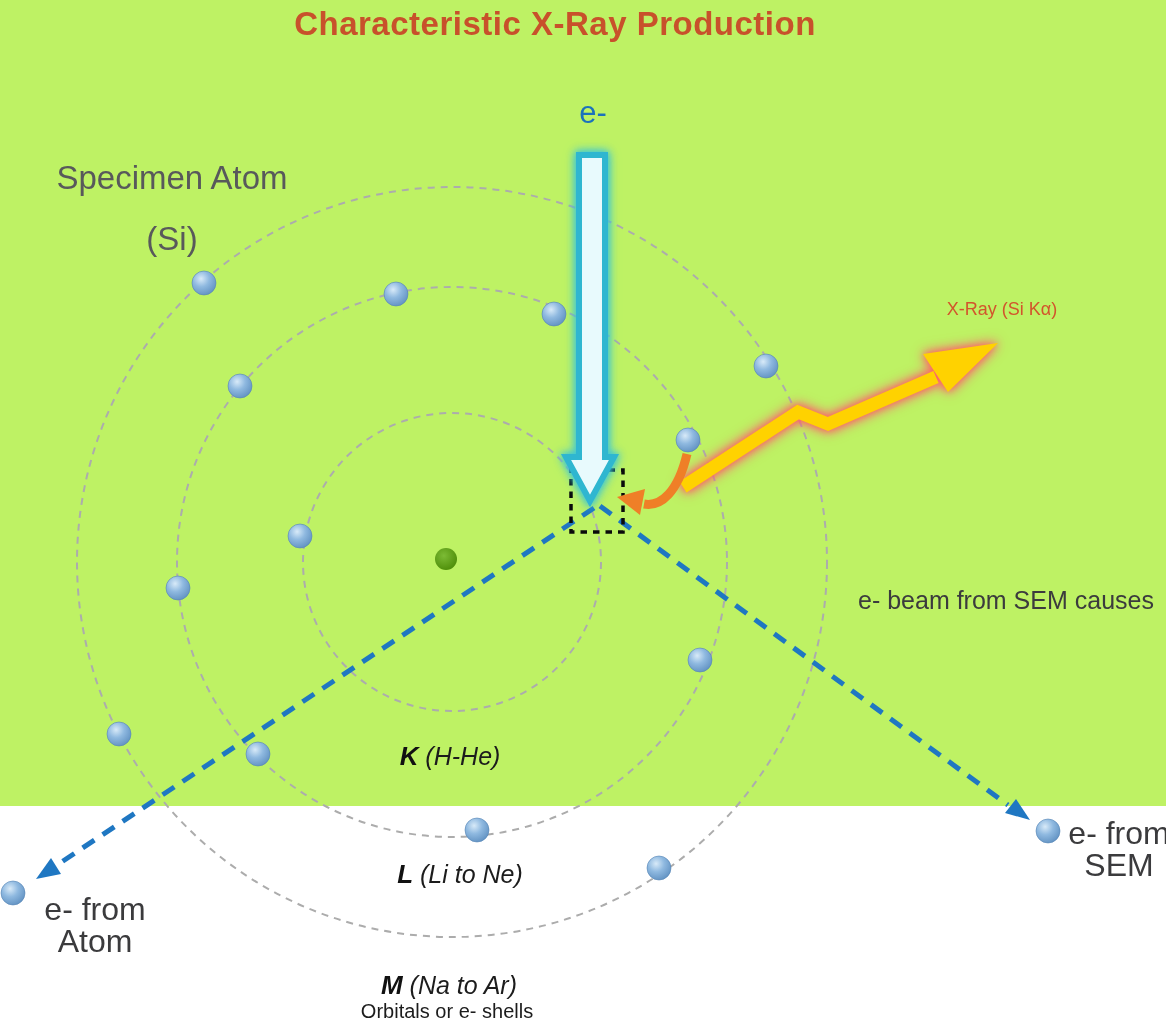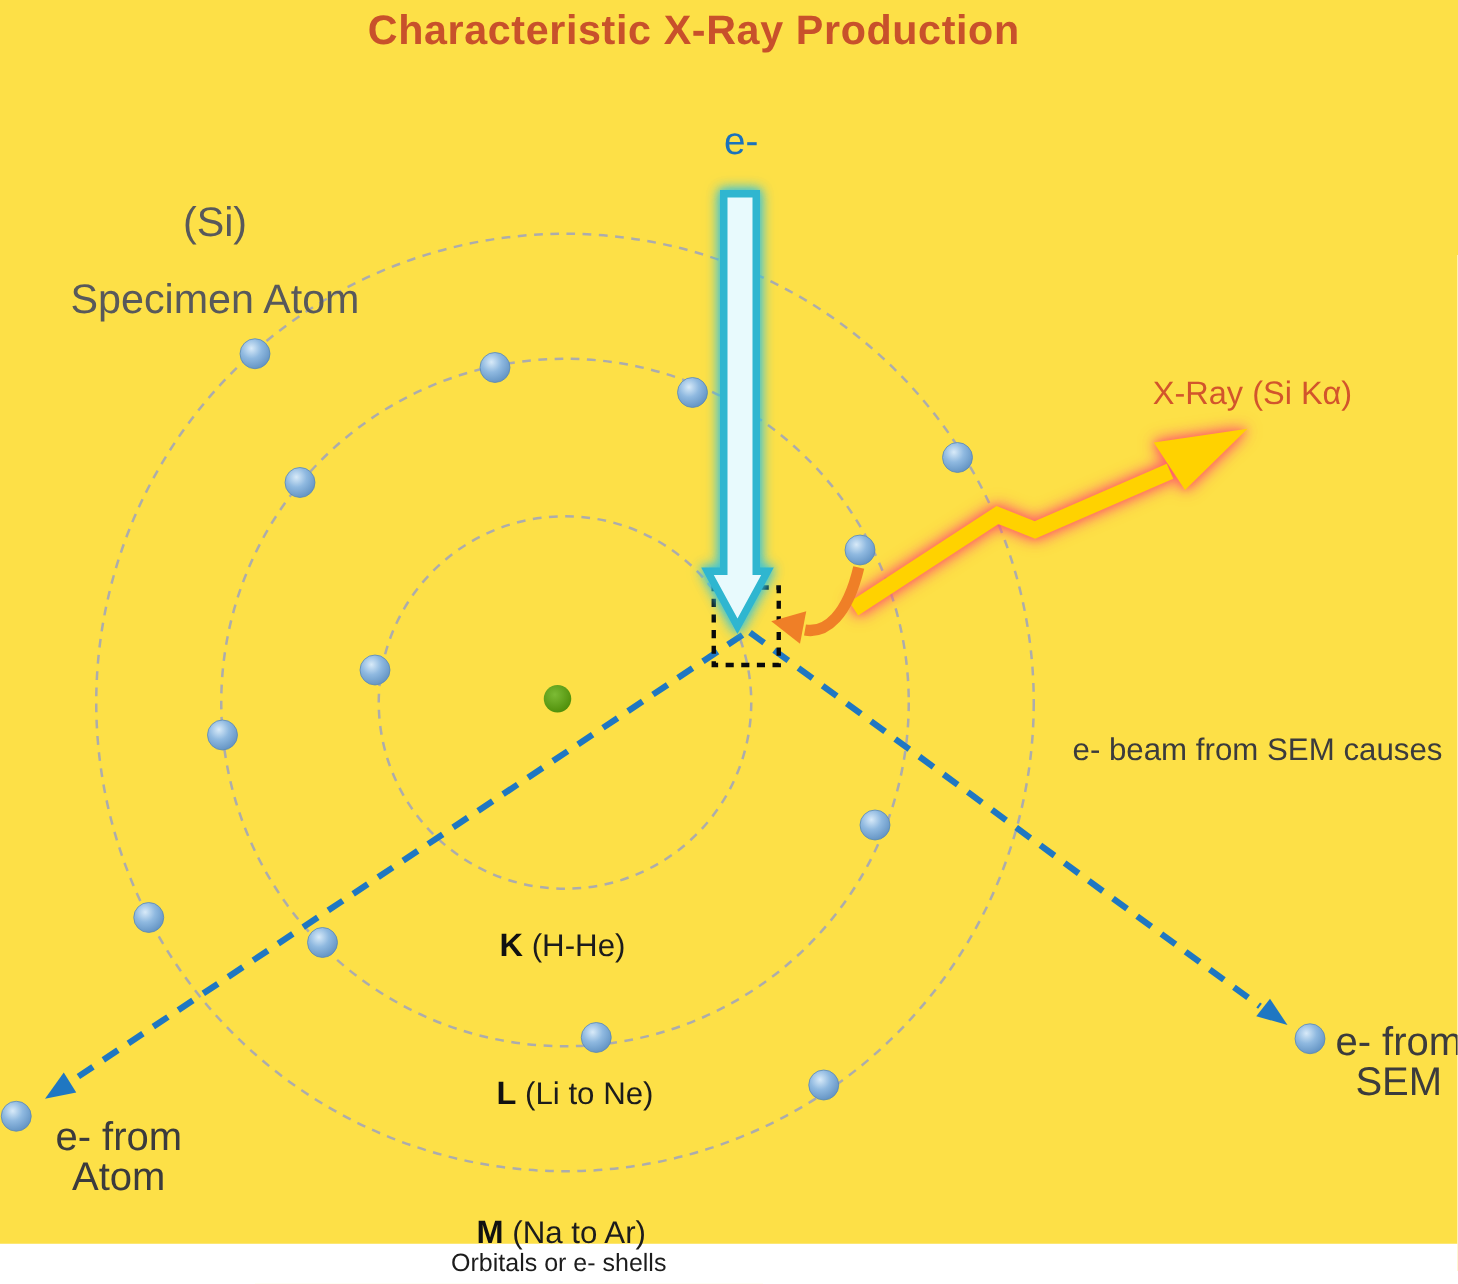--- a/index.html
+++ b/index.html
@@ -14,44 +14,44 @@
     --c-cyan-stroke:#2FB6D0;
     --c-cyan-fill:#E8FAFD;
     --c-yellow:#FFD200;
     --c-yellow-glow:#FF5F6D;
     --c-orange:#EF7F27;
     --c-box:#0A0A0A;
   }
   *{margin:0;padding:0;box-sizing:border-box;}
   html,body{width:1166px;height:1027px;background:#ffffff;overflow:hidden;
     font-family:"Liberation Sans","DejaVu Sans",sans-serif;}
-  .stage{position:relative;width:1166px;height:995px;background:#fde047;}
+  .stage{position:relative;width:1166px;height:806px;background:#bef264;}
   svg.diagram{position:absolute;left:0;top:0;width:1166px;height:1027px;}
 
   .orbit{fill:none;stroke:var(--c-orbit);stroke-width:2;stroke-dasharray:7 6;}
   .blue-dash{fill:none;stroke:var(--c-blue-dash);stroke-width:5;stroke-dasharray:14 10;}
   .blue-head{fill:var(--c-blue-dash);stroke:none;}
   .vacancy{fill:none;stroke:var(--c-box);stroke-width:3.5;stroke-dasharray:6.5 6;}
   .cyan-arrow{fill:var(--c-cyan-fill);stroke:var(--c-cyan-stroke);stroke-width:6;stroke-linejoin:miter;
     filter:drop-shadow(0 0 5px rgba(53,195,219,.95)) drop-shadow(0 0 3px rgba(53,195,219,.7));}
   .xray-shaft{fill:none;stroke:var(--c-yellow);stroke-width:13;stroke-linejoin:miter;stroke-linecap:butt;}
   .xray-head{fill:var(--c-yellow);stroke:none;}
   .xray-glow{filter:drop-shadow(0 0 6px rgba(255,90,105,.9)) drop-shadow(0 0 3px rgba(255,95,110,.8));}
   .orange-shaft{fill:none;stroke:var(--c-orange);stroke-width:9;stroke-linecap:butt;}
   .orange-head{fill:var(--c-orange);stroke:none;}
   .electron{stroke:#5585B5;stroke-width:.6;}
 
   .lbl{position:absolute;white-space:nowrap;}
   .centered{transform:translateX(-50%);text-align:center;}
   .title{font-size:33px;font-weight:600;letter-spacing:.5px;color:var(--c-title);}
   .specimen{font-size:33px;color:var(--c-gray-text);line-height:61px;}
   .e-label{font-size:31px;color:var(--c-e-label);}
-  .xray-label{font-size:26px;color:var(--c-xray-label);}
+  .xray-label{font-size:18px;color:var(--c-xray-label);}
   .note{font-size:25px;color:var(--c-dark-text);line-height:31px;}
-  .shell-label{font-size:25px;color:var(--c-shell-text);}
+  .shell-label{font-size:25px;color:var(--c-shell-text);font-style:italic;}
   .shell-label b{font-size:26px;font-weight:700;color:#111;}
   .orbitals-label{font-size:20px;color:var(--c-shell-text);}
   .free-label{font-size:32px;color:var(--c-dark-text);line-height:32px;}
 </style>
 </head>
 <body>
 
 <div class="stage">
 
   <svg class="diagram" viewBox="0 0 1166 1027">
@@ -113,22 +113,22 @@
 
     <g>
       <path class="orange-shaft" d="M 687,454 C 678,492 661,507 644,504"></path>
       <polygon class="orange-head" points="617,497 645,489 640,515"></polygon>
     </g>
   </svg>
 
   <div class="lbl centered title" style="left:555px;top:5px">Characteristic X-Ray Production</div>
 
   <div class="lbl centered specimen" style="left:172px;top:147px">
+    <div>Specimen Atom</div>
     <div>(Si)</div>
-    <div>Specimen Atom</div>
   </div>
 
   <div class="lbl centered e-label" style="left:593px;top:95px">e-</div>
 
   <div class="lbl centered xray-label" style="left:1002px;top:299px">X-Ray (Si Kα)</div>
 
   <div class="lbl note" style="left:858px;top:585px">
     <div>e- beam from SEM causes</div>
   </div>
 

